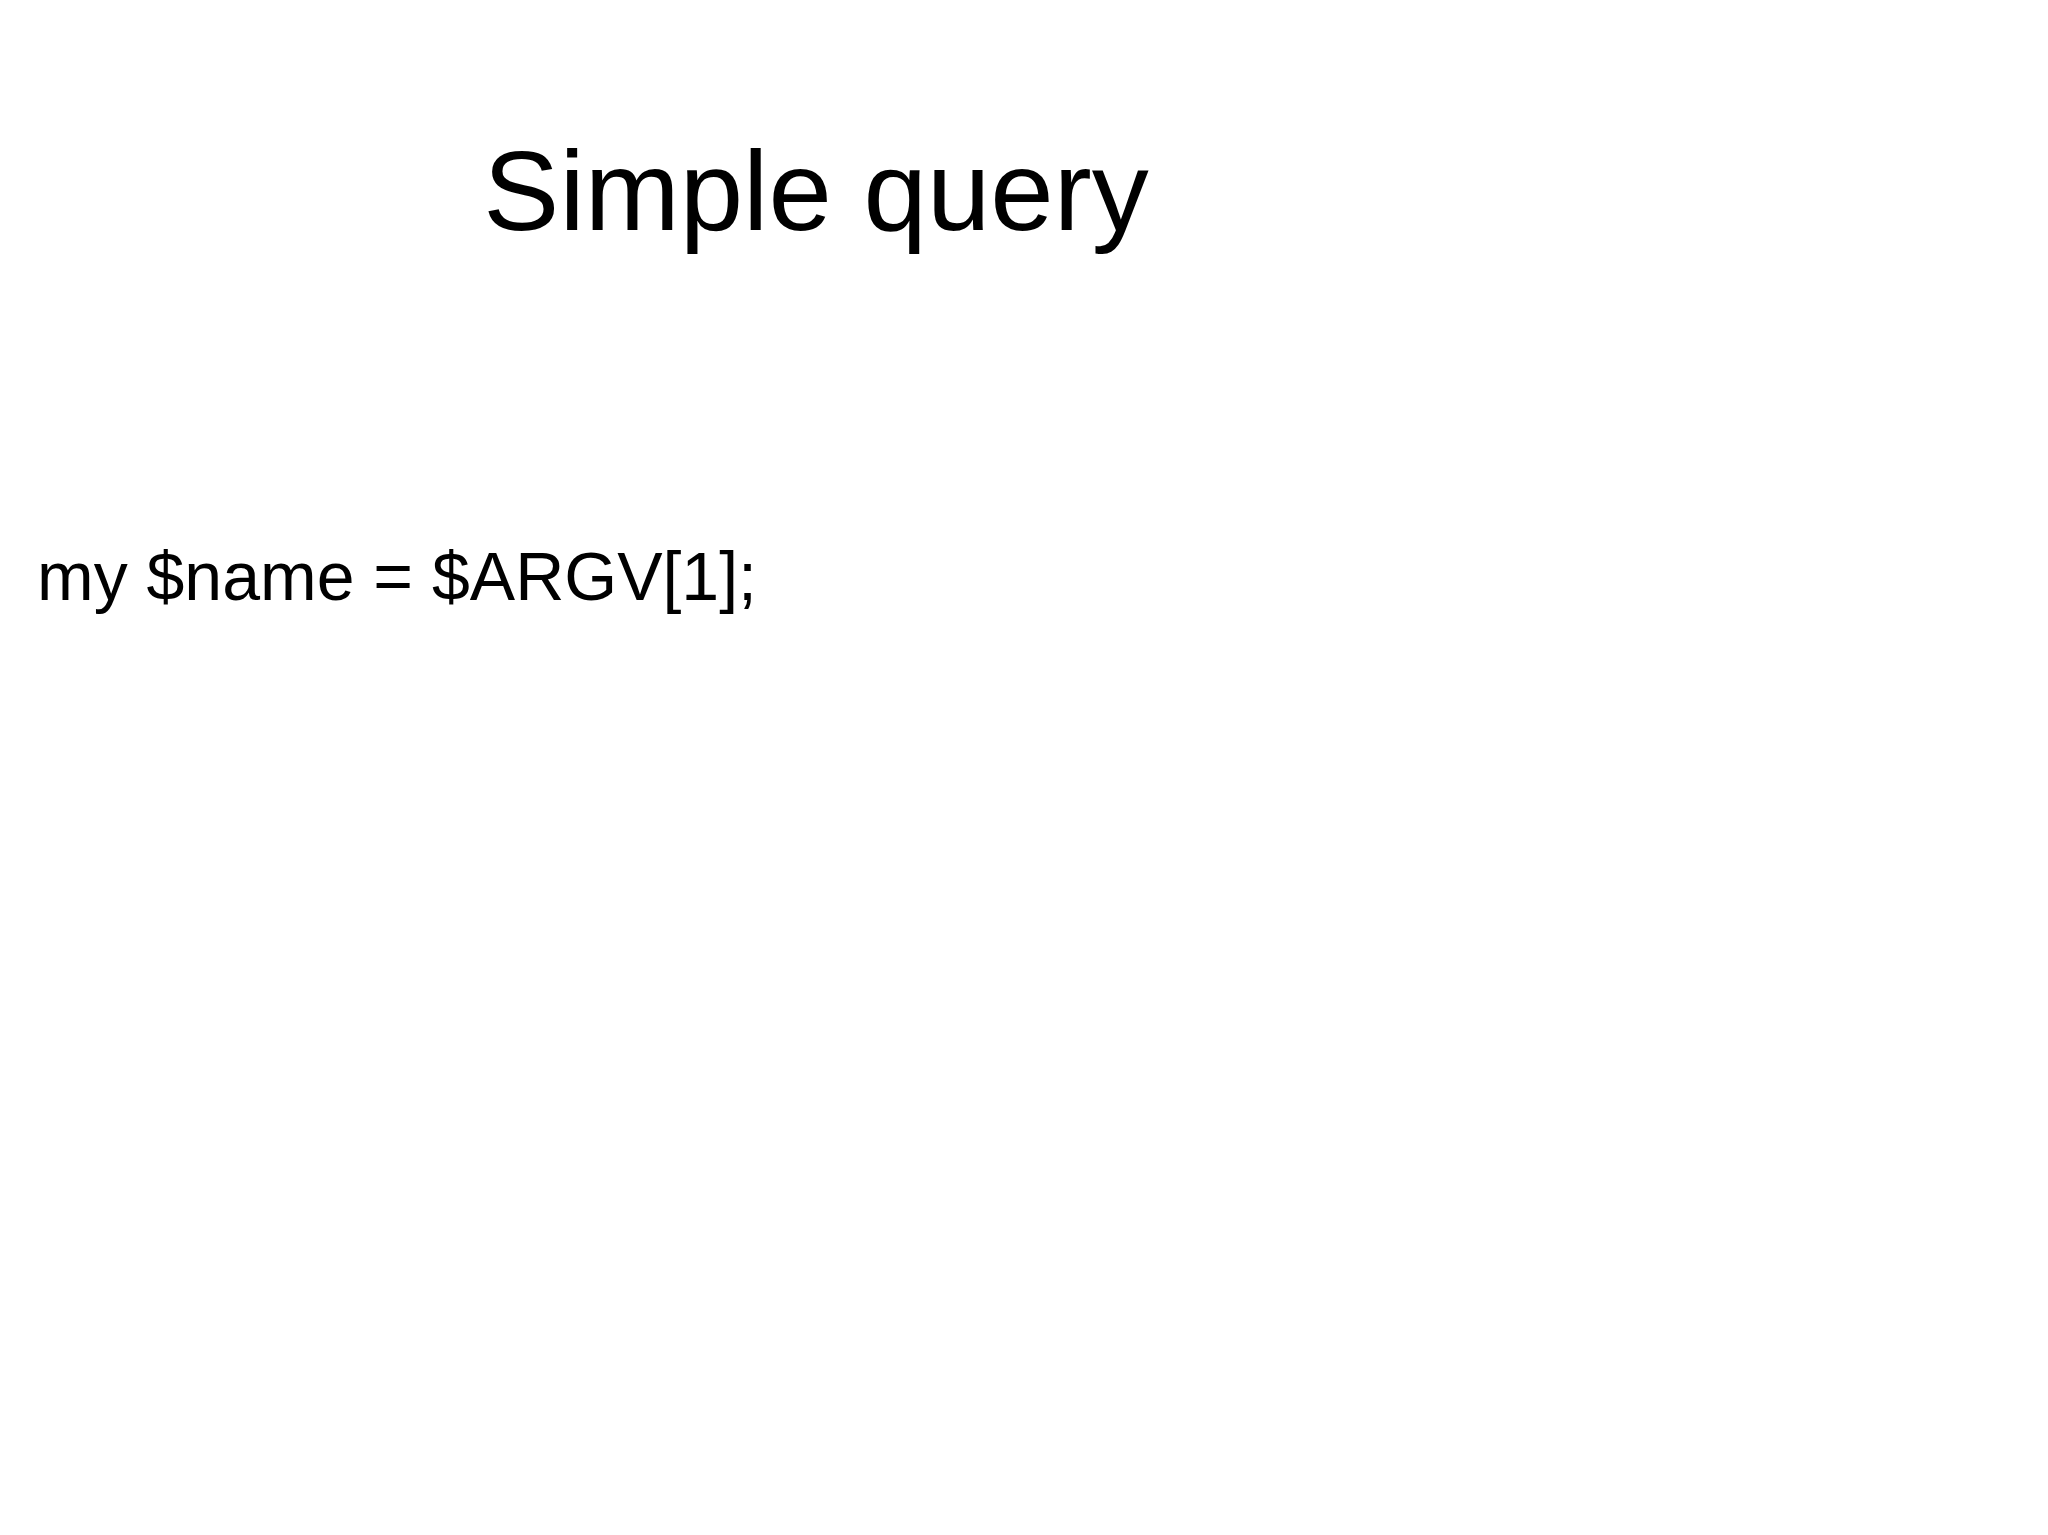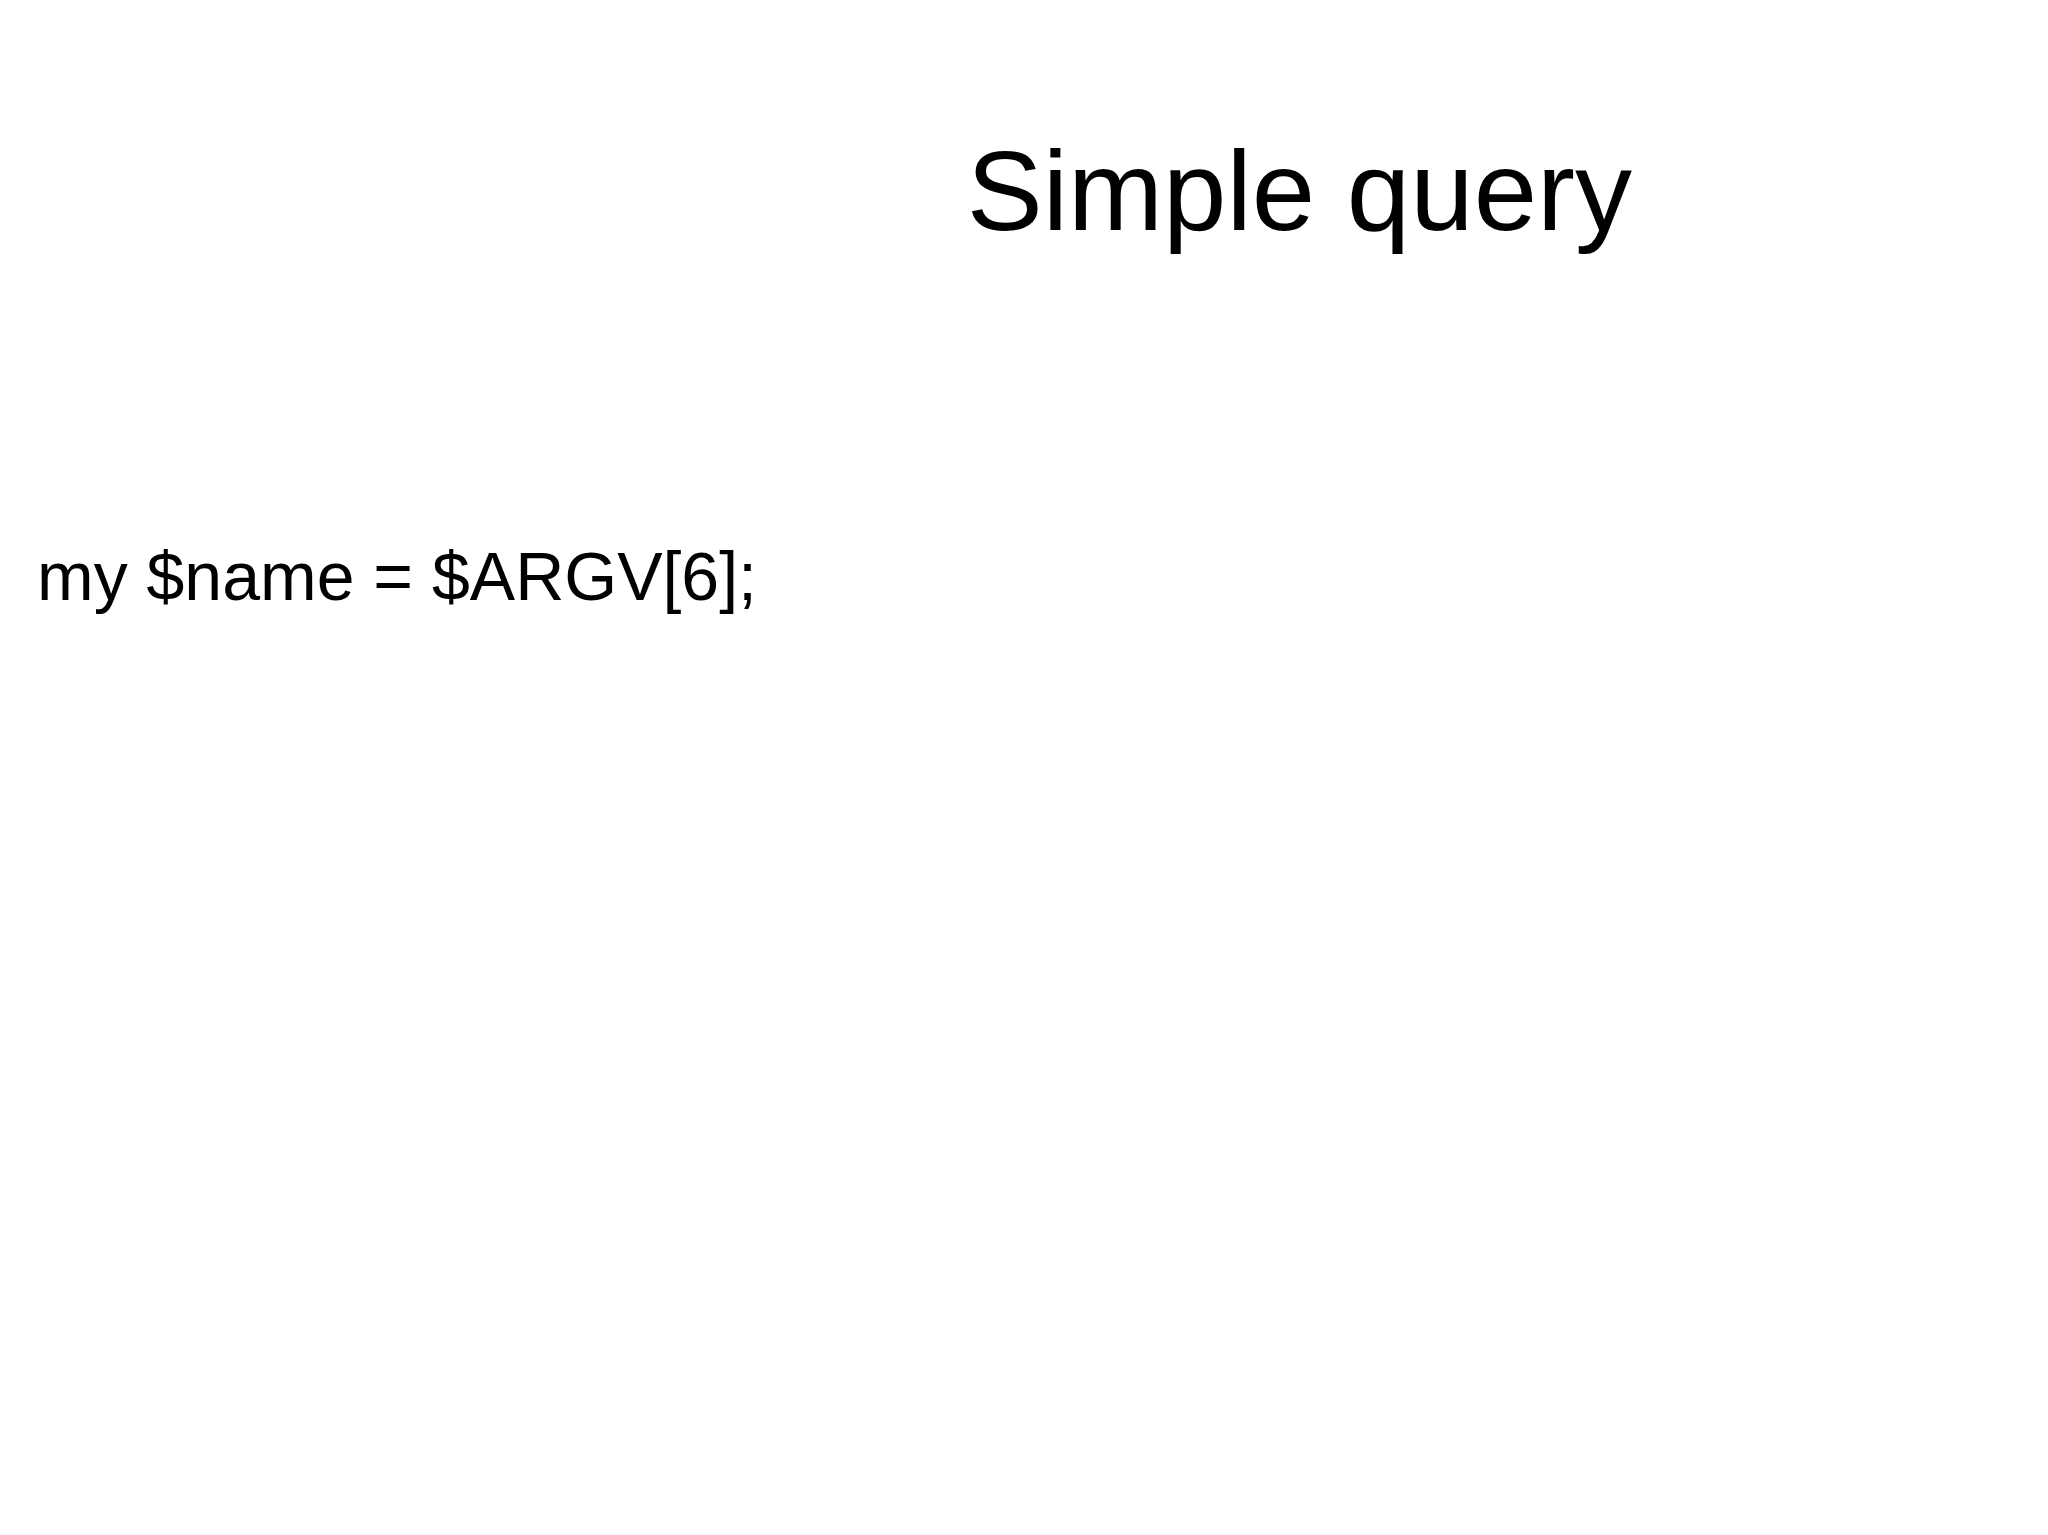--- a/index.html
+++ b/index.html
@@ -18,21 +18,21 @@
   .slide {
     position: absolute;
     inset: 0;
     background: #ffffff;
   }
   .slide-title {
     position: absolute;
     top: 134px;
     left: 0;
     width: 1632px;
-    text-align: right;
+    text-align: center;
     font-size: 114px;
     line-height: 1;
     font-weight: 400;
     color: #000000;
     white-space: pre;
   }
   .code-block {
     position: absolute;
     top: 356px;
     left: 37px;
@@ -47,21 +47,21 @@
   }
 </style>
 </head>
 <body>
 
 <div class="slide">
 
   <div class="slide-title">Simple query</div>
 
   <div class="code-block">
-    <div class="code-line">my $name = $ARGV[6];</div>
+    <div class="code-line">my $name = $ARGV[1];</div>
     <div class="code-line"></div>
     
     
     
     
     
     
     
     
   </div>

